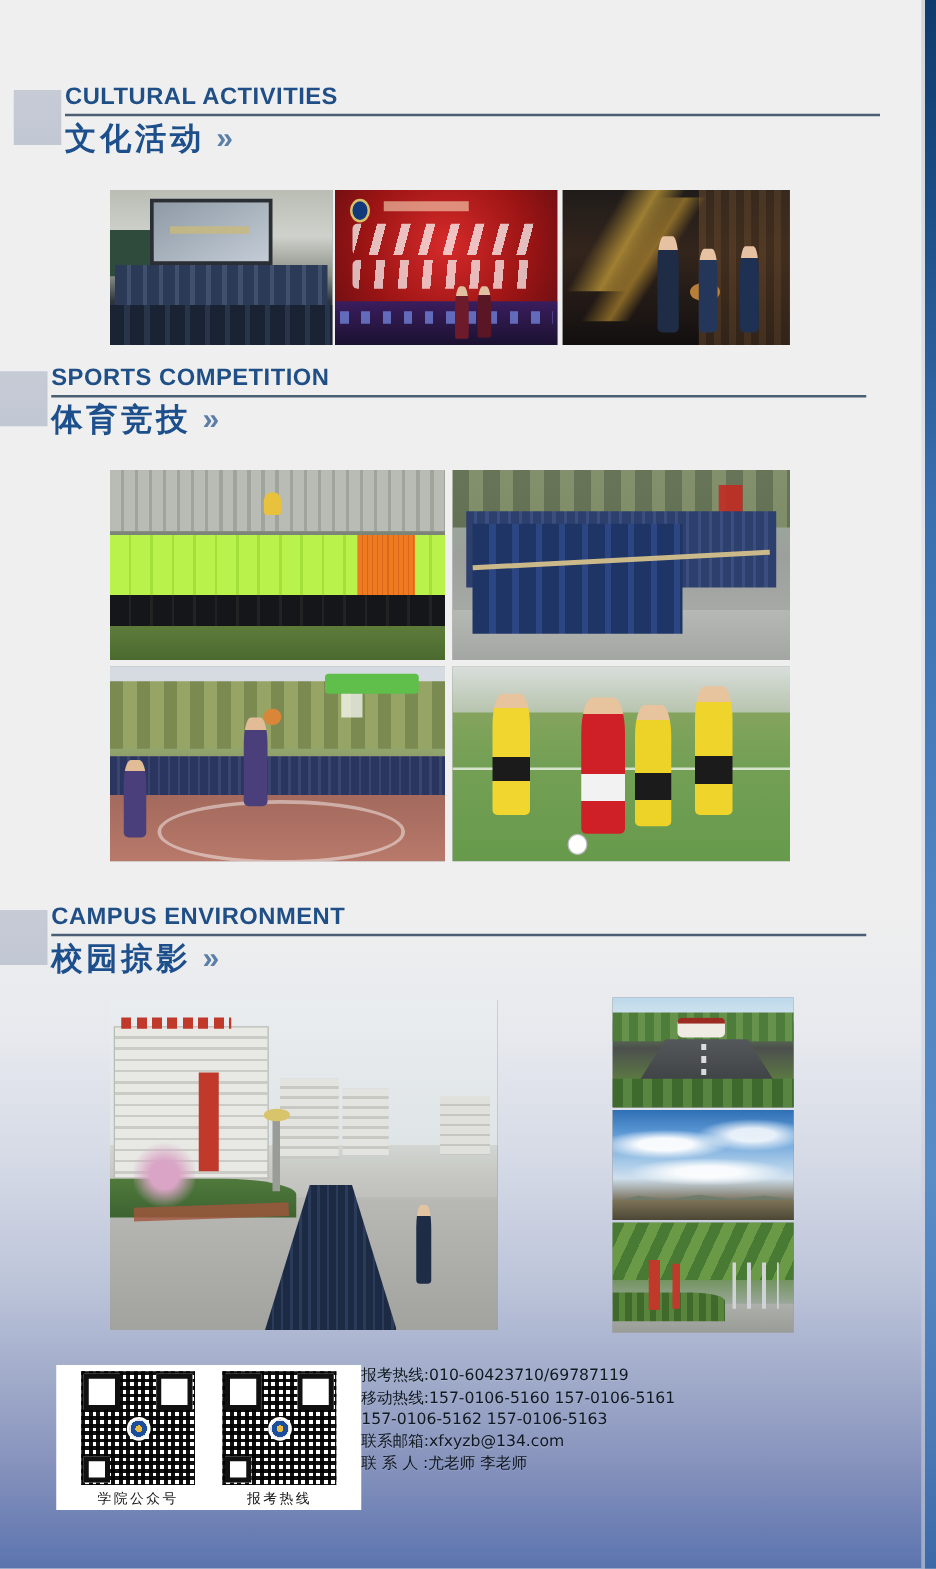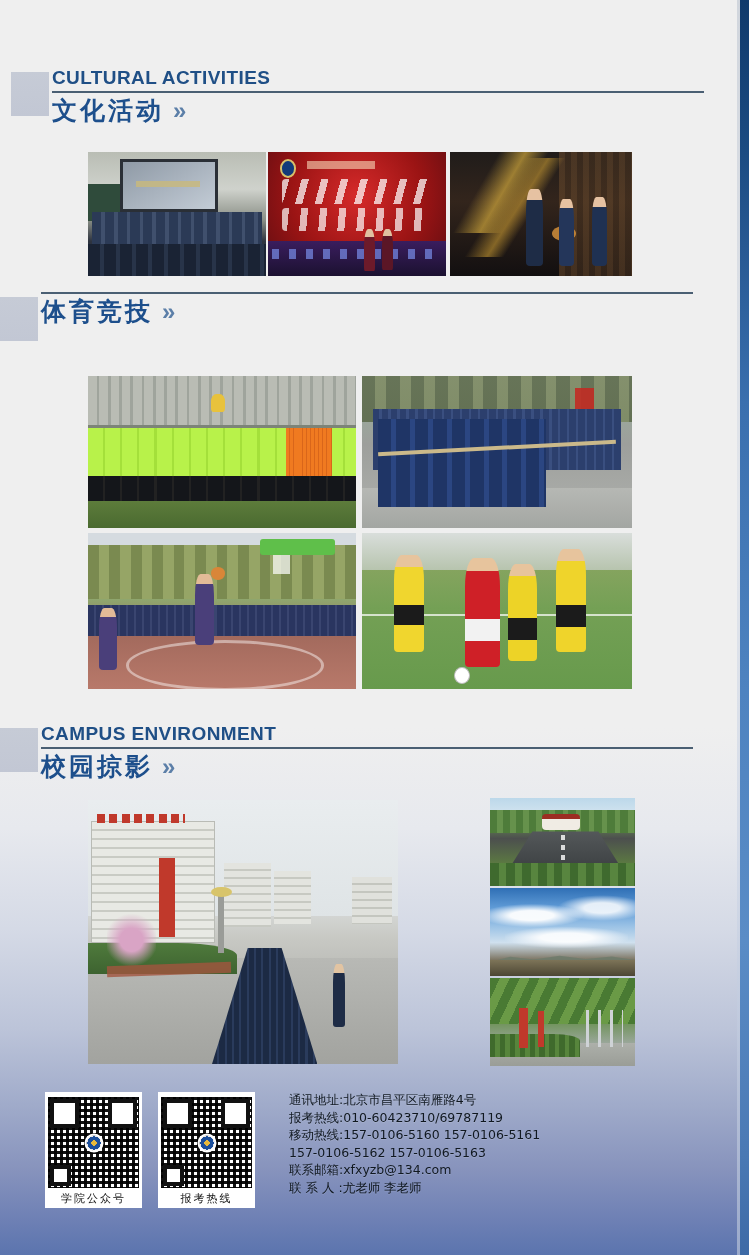--- a/index.html
+++ b/index.html
@@ -264,21 +264,21 @@
      background:repeating-linear-gradient(to right,#cfd3d6 0 3px, transparent 3px 12px); }
   .p-path .walk { position:absolute; left:0; bottom:0; width:100%; height:26%;
      background:linear-gradient(to bottom,#adb0aa,#9a9d97); }
   .p-path .hedge { position:absolute; left:0; bottom:10%; width:62%; height:26%;
      background:repeating-linear-gradient(to right,#3f6a2c 0 6%, #57853c 6% 11%); border-radius:0 30% 0 0; }
 
   
   .qr-card {
     position:absolute;
     background:#fff;
-    padding:5px 3px 2px;
+    padding:5px 20px 2px;
     display:flex; flex-direction:column; align-items:center;
   }
   .qr-img {
     width:91px; height:91px;
     position:relative;
     background-color:#fff;
     background-image:
       repeating-linear-gradient(to right, #111 0 3px, transparent 3px 6px),
       repeating-linear-gradient(to bottom, #111 0 3px, transparent 3px 6px),
       repeating-linear-gradient(115deg, #111 0 3px, transparent 3px 9px);
@@ -363,20 +363,21 @@
       <div class="m1"></div>
         <div class="guitar"></div>
         <div class="m2"></div>
         <div class="m3"></div>
     </div>
   </div>
 
   <div class="section-head" style="top:291px;">
     <div class="accent-block"></div>
     <div class="head-inner">
+      <div class="head-en">SPORTS COMPETITION</div>
       <div class="head-rule"></div>
       <div class="head-cn-row">
         <div class="head-cn">体育竞技</div>
         <div class="chev">»</div>
       </div>
     </div>
   </div>
 
   <div class="photo" style="left:88px; top:376px; width:268px; height:152px;">
     <div class="ph p-cup">
@@ -490,21 +491,20 @@
 
   <div class="qr-card" style="left:158px; top:1092px;">
     <div class="qr-img">
       <span class="qr-eye"></span>
       <span class="qr-eye-center"></span>
     </div>
     <div class="qr-label">报考热线</div>
   </div>
 
   <div class="contact" style="left:289px; top:1091px;">
-    <div>通讯地址:北京市昌平区南雁路4号</div>
     <div>报考热线:010-60423710/69787119</div>
     <div>移动热线:157-0106-5160    157-0106-5161</div>
     <div>              157-0106-5162    157-0106-5163</div>
     <div>联系邮箱:xfxyzb@134.com</div>
     <div>联 系 人 :尤老师     李老师</div>
   </div>
 
 </div>
 
 </body></html>

